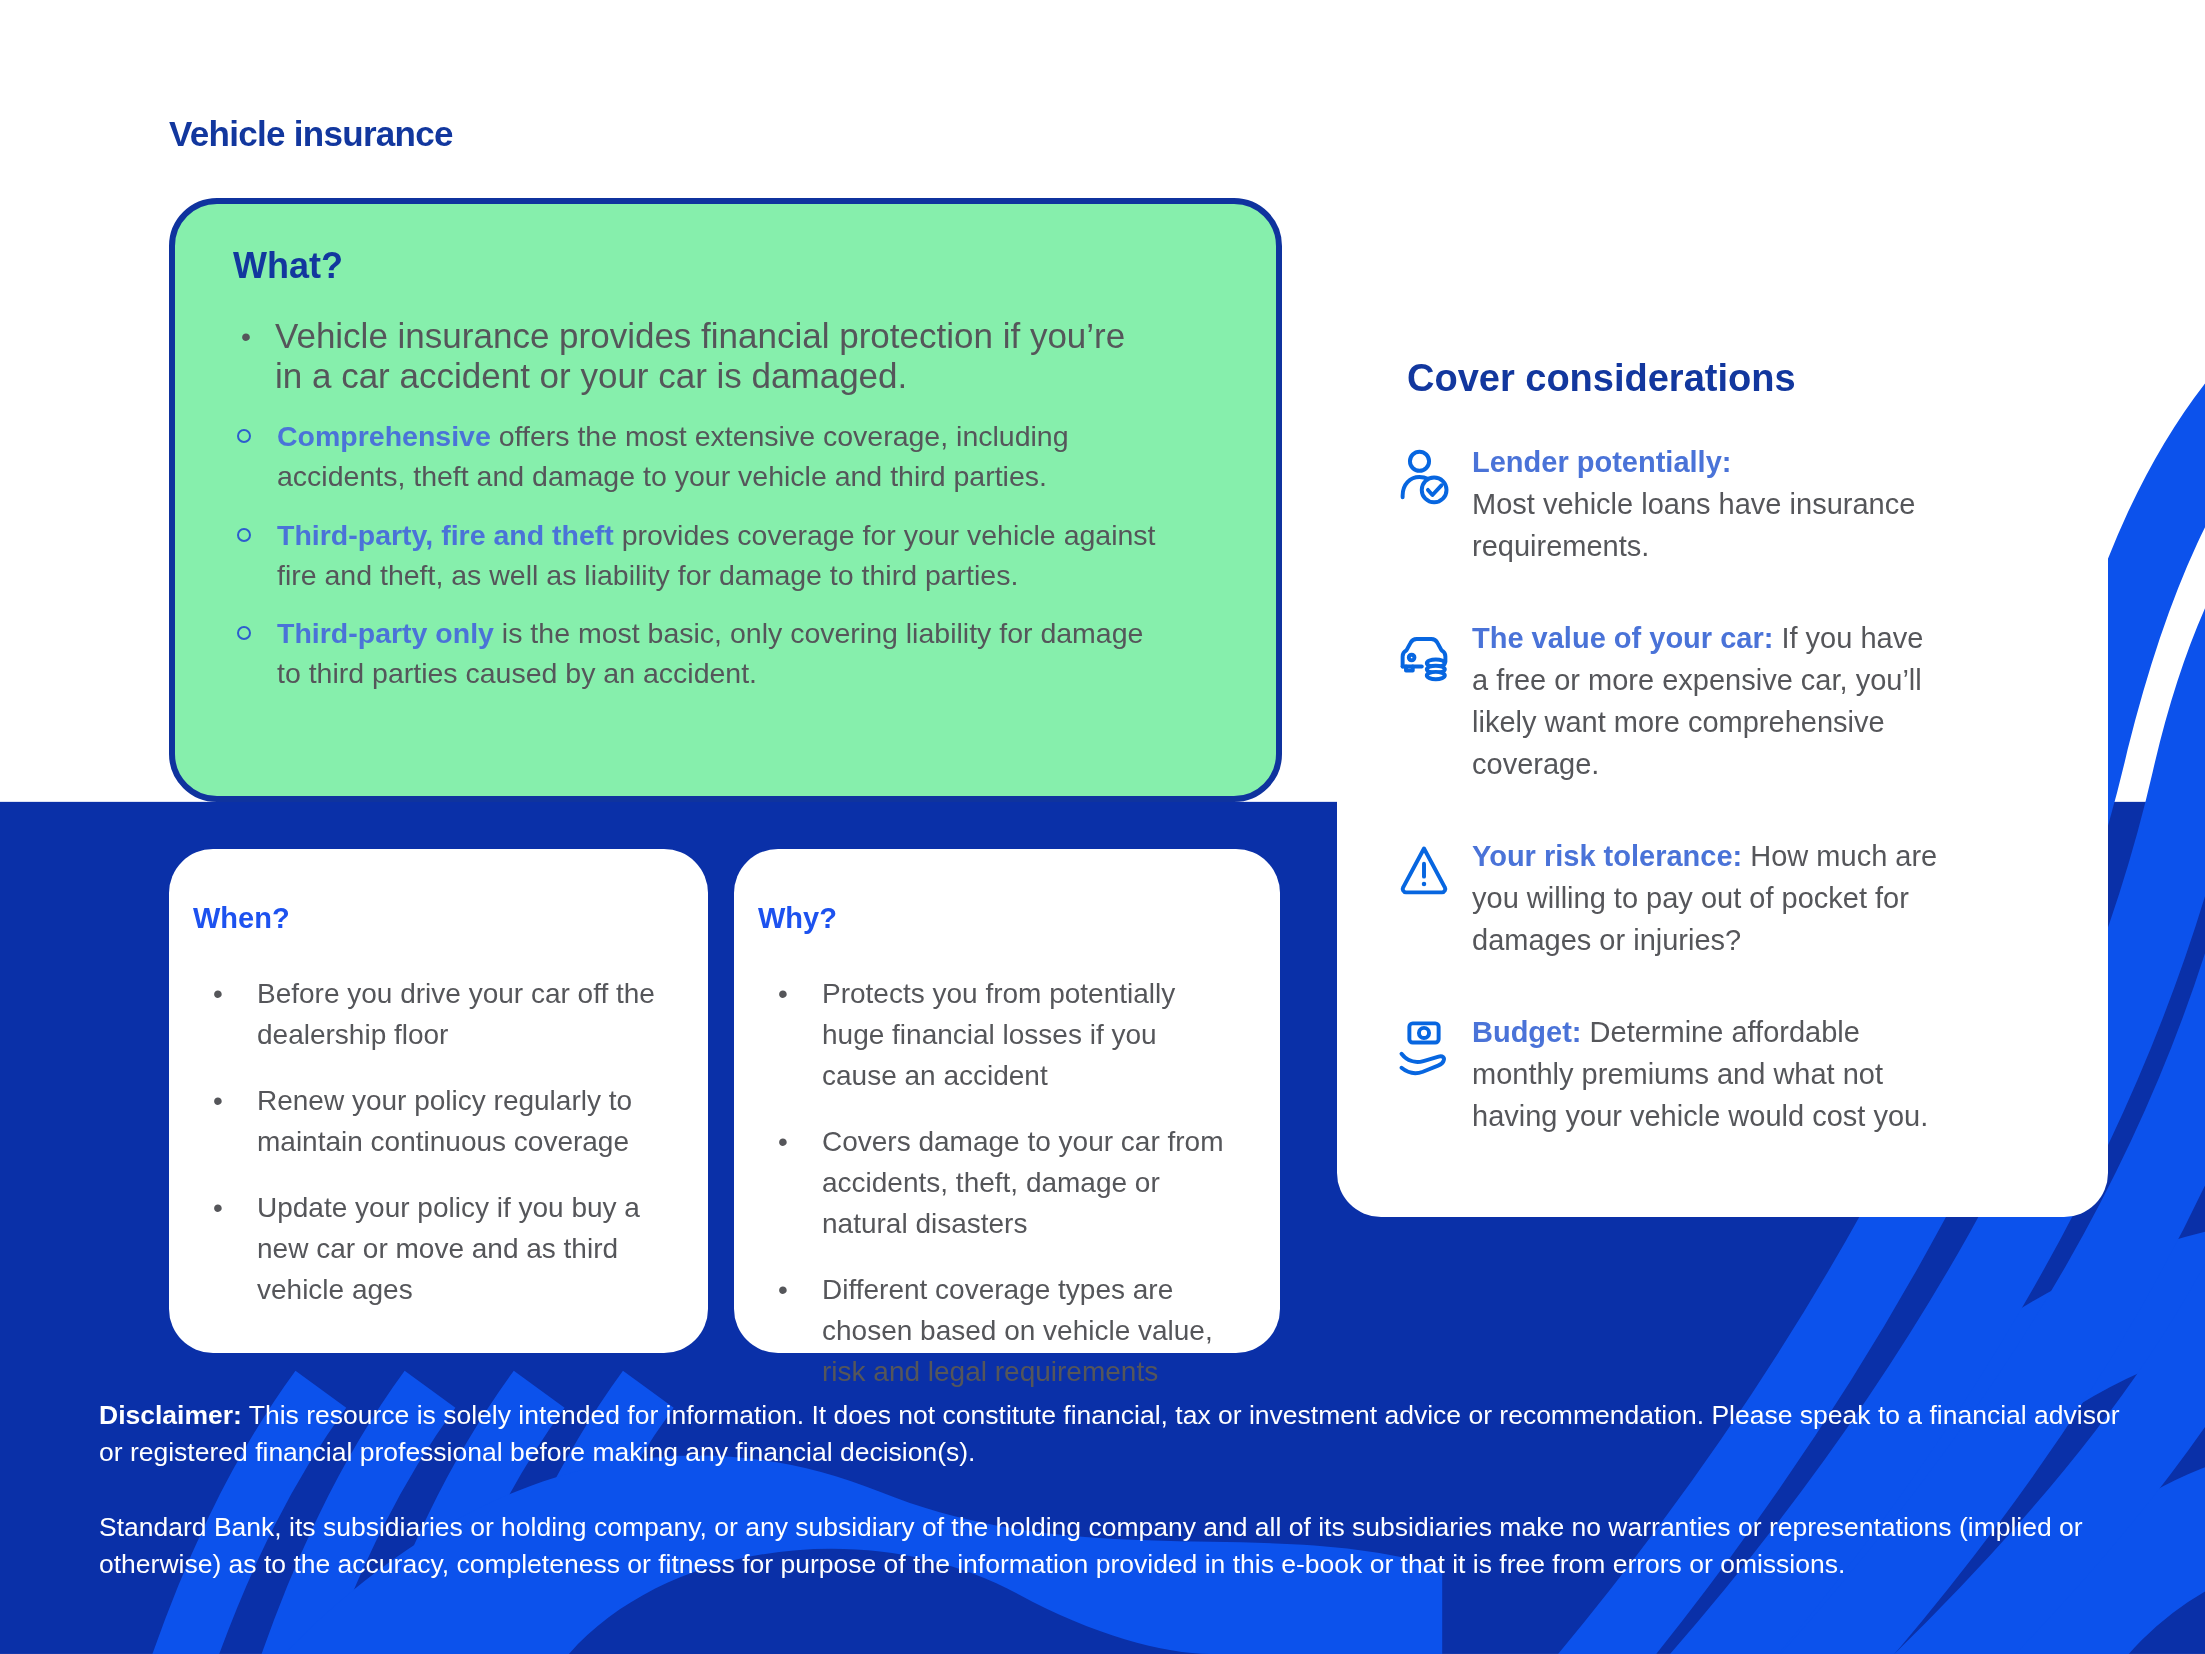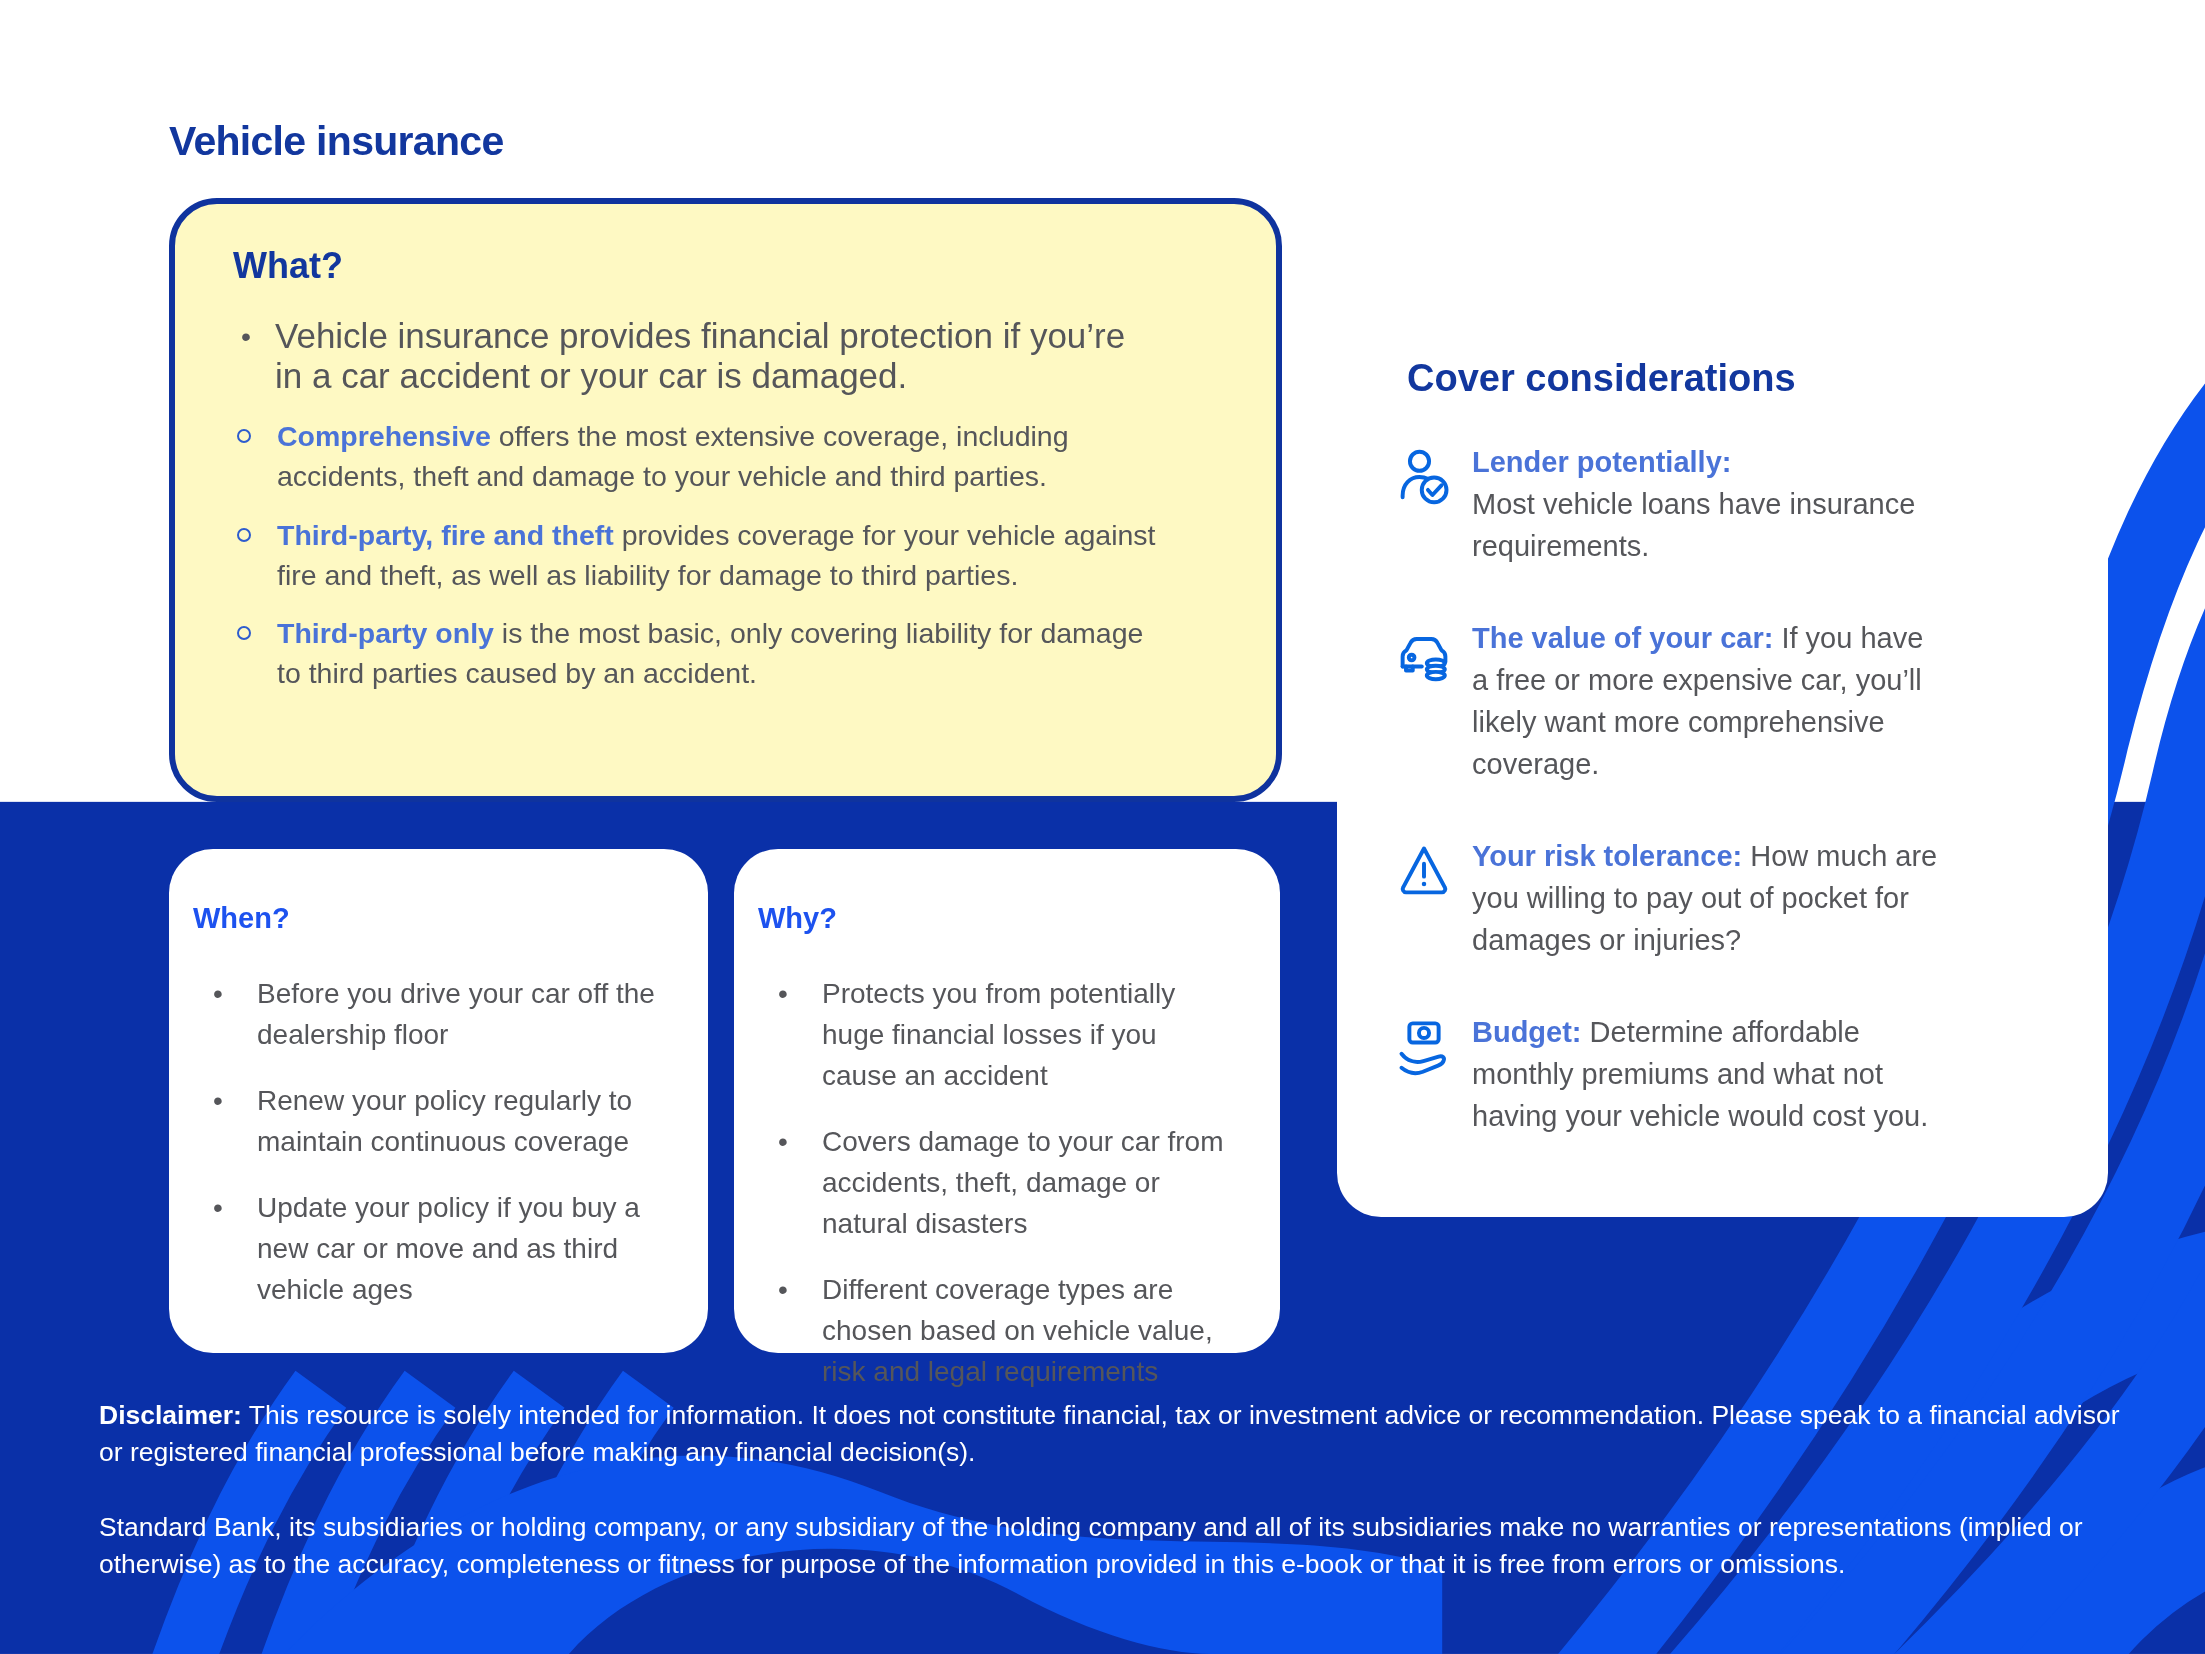--- a/index.html
+++ b/index.html
@@ -5,27 +5,27 @@
   html,body{margin:0;padding:0;}
   body{
     width:2205px;height:1654px;position:relative;overflow:hidden;
     background:#ffffff;
     font-family:"Liberation Sans", sans-serif;
   }
   .bg-svg{position:absolute;left:0;top:0;width:2205px;height:1654px;}
 
   .page-title{
     position:absolute;left:169px;top:91px;
-    font-size:41px;font-weight:bold;color:#12379e;letter-spacing:-0.7px;
+    font-size:35px;font-weight:bold;color:#12379e;letter-spacing:-0.7px;
   }
 
   
   .what-card{
     position:absolute;left:169px;top:198px;width:1113px;height:604px;
-    background:#fef9c3;border:6px solid #0f339e;border-radius:48px;
+    background:#86efac;border:6px solid #0f339e;border-radius:48px;
     box-sizing:border-box;padding:41px 58px 0 58px;
   }
   .card-h1{font-size:36px;font-weight:bold;color:#12379e;margin:0 0 29px 0;}
   ul.plain{list-style:none;margin:0;padding:0;}
   .bullet-row{display:flex;margin-bottom:20px;}
   .bullet-dot{
     flex:0 0 42px;color:#55565a;font-size:28.5px;line-height:40px;padding-left:8px;
     box-sizing:border-box;
   }
   .bullet-text{margin:0;font-size:35px;line-height:40px;color:#55565a;max-width:860px;}

